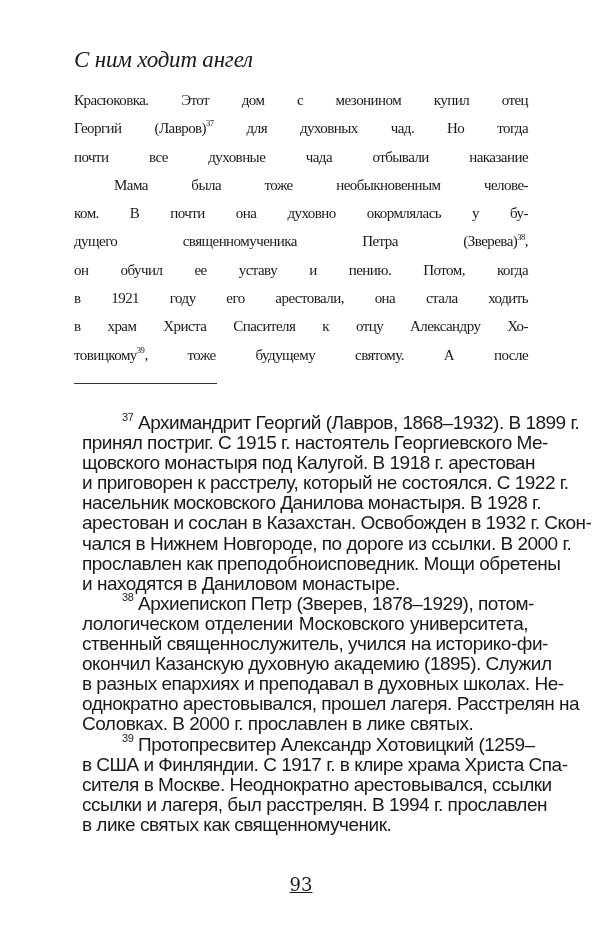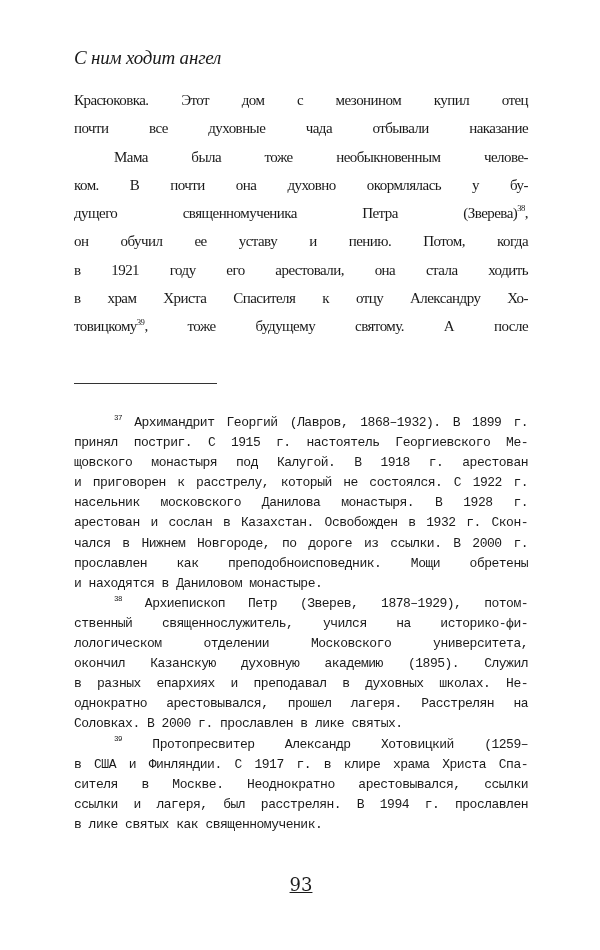--- a/index.html
+++ b/index.html
@@ -20,21 +20,21 @@
       left: 74px;
       top: 0;
       width: 454px;
     }
     .running-head {
       position: absolute;
       top: 47px;
       left: 0;
       font-family: "Liberation Serif", "DejaVu Serif", serif;
       font-style: italic;
-      font-size: 19px;
+      font-size: 23px;
       letter-spacing: -0.2px;
       white-space: nowrap;
     }
     .body-text {
       position: absolute;
       top: 86px;
       left: 0;
       width: 454px;
     }
     .line {
@@ -74,23 +74,24 @@
     }
     .footnotes {
       position: absolute;
       top: 413px;
       left: 0;
       width: 454px;
     }
     .fn-line {
       height: 20.1px;
       line-height: 20.1px;
-      font-family: Liberation Mono, monospace;
-      font-size: 13px;
+      font-family: Liberation Sans, sans-serif;
+      font-size: 19px;
       letter-spacing: -0.5px;
+      margin-left: 8px;
     }
     .fn-indent {
       padding-left: 40px;
     }
     .page-number {
       position: absolute;
       top: 874px;
       left: 0;
       width: 454px;
       text-align: center;
@@ -101,20 +102,21 @@
   </style>
 </head>
 <body>
 
 <div class="page">
 
   <div class="running-head">С ним ходит ангел</div>
 
   <div class="body-text">
     <span class="line body-line">Красюковка. Этот дом с мезонином купил отец</span>
+    <span class="line body-line"><span>Георгий (Лавров)</span><sup>37</sup><span> для духовных чад. Но тогда</span></span>
     <span class="line body-line">почти все духовные чада отбывали наказание</span>
     <span class="line body-line indent">Мама была тоже необыкновенным челове-</span>
     <span class="line body-line">ком. В почти она духовно окормлялась у бу-</span>
     <span class="line body-line"><span>дущего священномученика Петра (Зверева)</span><sup>38</sup><span>,</span></span>
     <span class="line body-line">он обучил ее уставу и пению. Потом, когда</span>
     <span class="line body-line">в 1921 году его арестовали, она стала ходить</span>
     <span class="line body-line">в храм Христа Спасителя к отцу Александру Хо-</span>
     <span class="line body-line"><span>товицкому</span><sup>39</sup><span>, тоже будущему святому. А после</span></span>
   </div>
 
@@ -126,22 +128,22 @@
     <span class="line fn-line">принял постриг. С 1915 г. настоятель Георгиевского Ме-</span>
     <span class="line fn-line">щовского монастыря под Калугой. В 1918 г. арестован</span>
     <span class="line fn-line">и приговорен к расстрелу, который не состоялся. С 1922 г.</span>
     <span class="line fn-line">насельник московского Данилова монастыря. В 1928 г.</span>
     <span class="line fn-line">арестован и сослан в Казахстан. Освобожден в 1932 г. Скон-</span>
     <span class="line fn-line">чался в Нижнем Новгороде, по дороге из ссылки. В 2000 г.</span>
     <span class="line fn-line">прославлен как преподобноисповедник. Мощи обретены</span>
     <span class="line fn-line last-line">и находятся в Даниловом монастыре.</span>
 
     <span class="line fn-line fn-indent"><sup>38</sup> <span>Архиепископ Петр (Зверев, 1878–1929), потом-</span></span>
+    <span class="line fn-line">лологическом отделении Московского университета,</span>
     <span class="line fn-line">ственный священнослужитель, учился на историко-фи-</span>
-    <span class="line fn-line">лологическом отделении Московского университета,</span>
     <span class="line fn-line">окончил Казанскую духовную академию (1895). Служил</span>
     <span class="line fn-line">в разных епархиях и преподавал в духовных школах. Не-</span>
     <span class="line fn-line">однократно арестовывался, прошел лагеря. Расстрелян на</span>
     <span class="line fn-line last-line">Соловках. В 2000 г. прославлен в лике святых.</span>
 
     <span class="line fn-line fn-indent"><sup>39</sup> <span>Протопресвитер Александр Хотовицкий (1259–</span></span>
     <span class="line fn-line">в США и Финляндии. С 1917 г. в клире храма Христа Спа-</span>
     <span class="line fn-line">сителя в Москве. Неоднократно арестовывался, ссылки</span>
     <span class="line fn-line">ссылки и лагеря, был расстрелян. В 1994 г. прославлен</span>
     <span class="line fn-line last-line">в лике святых как священномученик.</span>

